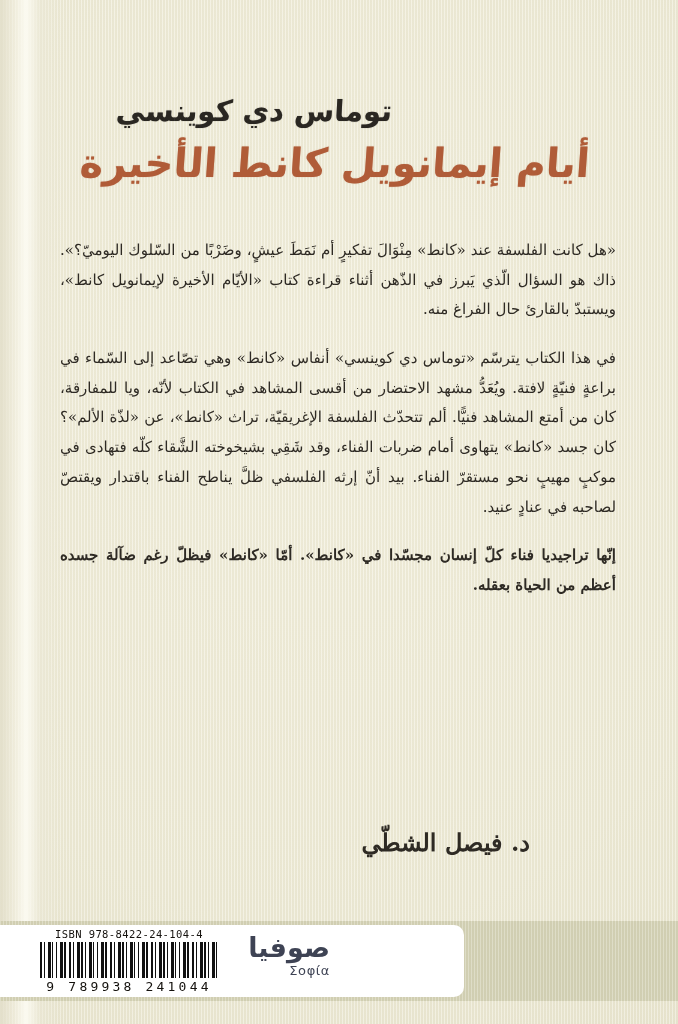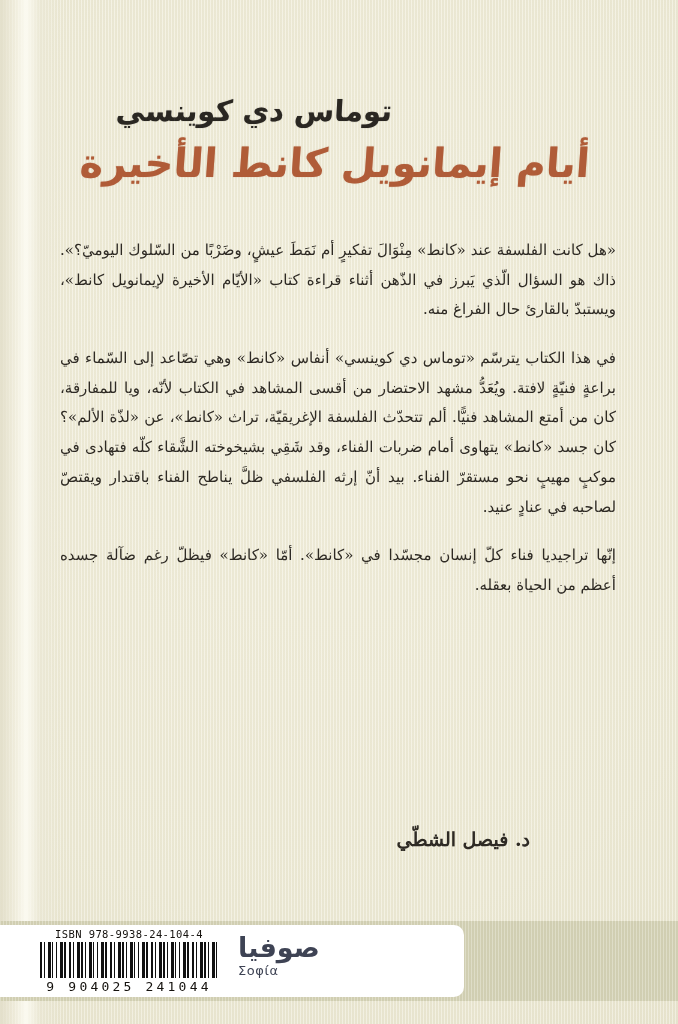--- a/index.html
+++ b/index.html
@@ -77,29 +77,29 @@
     line-height:1.98;
     text-align:justify;
     text-align-last:center;
     box-sizing:border-box;
   }
   .blurb p{
     margin:0 0 19px 0;
     text-align:justify;
     text-align-last:right;
   }
-  .blurb p:last-of-type{margin-bottom:12px;}
+  .blurb p:last-of-type{margin-bottom:12px;font-weight:bold;}
 
   .signature{
     position:absolute;
     top:828px;right:62px;
     width:556px;
     color:#2e2a24;
     font-family:"DejaVu Serif","Liberation Serif",serif;
-    font-size:19px;
+    font-size:24px;
     font-weight:700;
     text-align:right;
     padding-right:86px;
     box-sizing:border-box;
   }
 
   
   .bottom-band{
     position:absolute;
     left:0;right:0;
@@ -158,21 +158,21 @@
     margin-top:1px;
     white-space:nowrap;
   }
 
   
   .sofia-logo{
     position:absolute;
     left:238px;top:934px;
     width:92px;height:56px;
     direction:rtl;
-    text-align:left;
+    text-align:right;
     color:#3e4354;
   }
   .sofia-ar{
     font-size:27px;
     font-weight:700;
     line-height:1;
     letter-spacing:-1px;
   }
   .sofia-gr{
     font-size:13px;
@@ -204,23 +204,23 @@
     <p>إنّها تراجيديا فناء كلّ إنسان مجسّدا في «كانط». أمّا «كانط» فيظلّ رغم ضآلة جسده أعظم من الحياة بعقله.</p>
   </div>
 
   <div class="signature">د. فيصل الشطّي</div>
 
   <div class="bottom-band"></div>
 
   <div class="white-plate"></div>
 
   <div class="barcode-block">
-    <div class="isbn-text">ISBN 978-9938-24-104-4</div>
+    <div class="isbn-text">ISBN 978-8422-24-104-4</div>
     <div class="barcode-bars"></div>
-    <div class="barcode-digits">9 904025 241044</div>
+    <div class="barcode-digits">9 789938 241044</div>
   </div>
 
   <div class="sofia-logo">
     <div class="sofia-ar">صوفيا</div>
     <div class="sofia-gr">Σοφία</div>
   </div>
 
   <div class="masciliana-mark" title="مسكيلياني">
     <svg viewBox="0 0 112 62" aria-hidden="true">
       <g fill="#ffffff">

